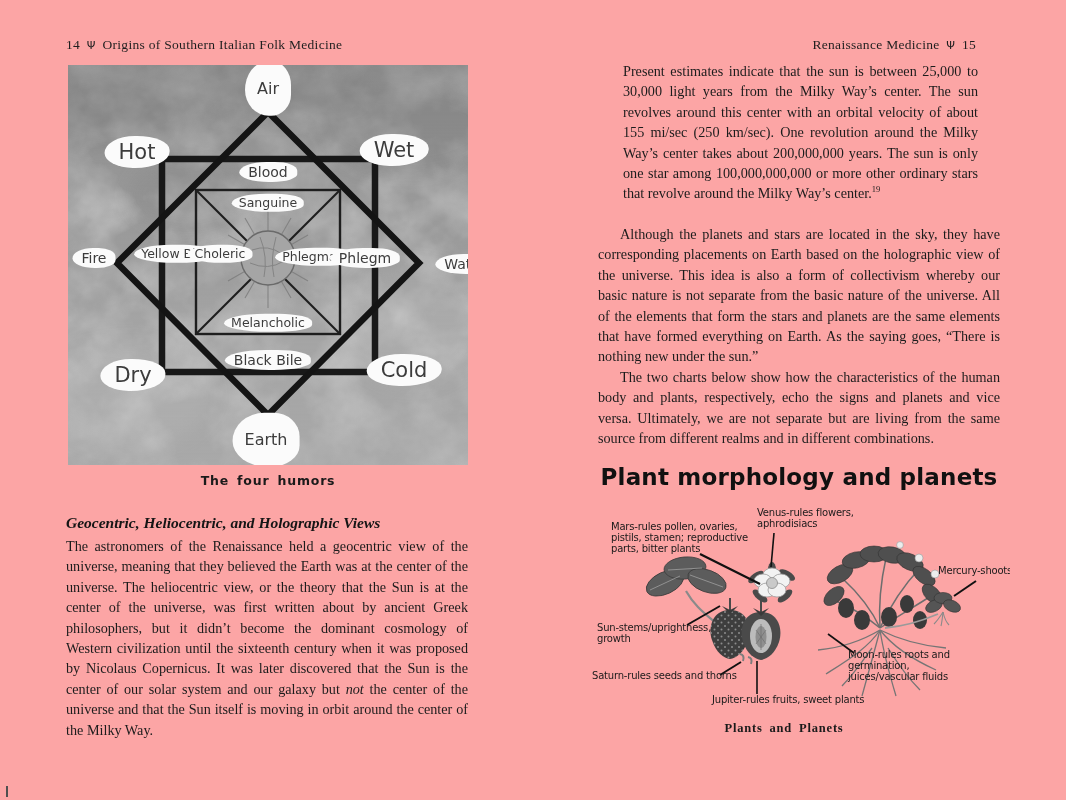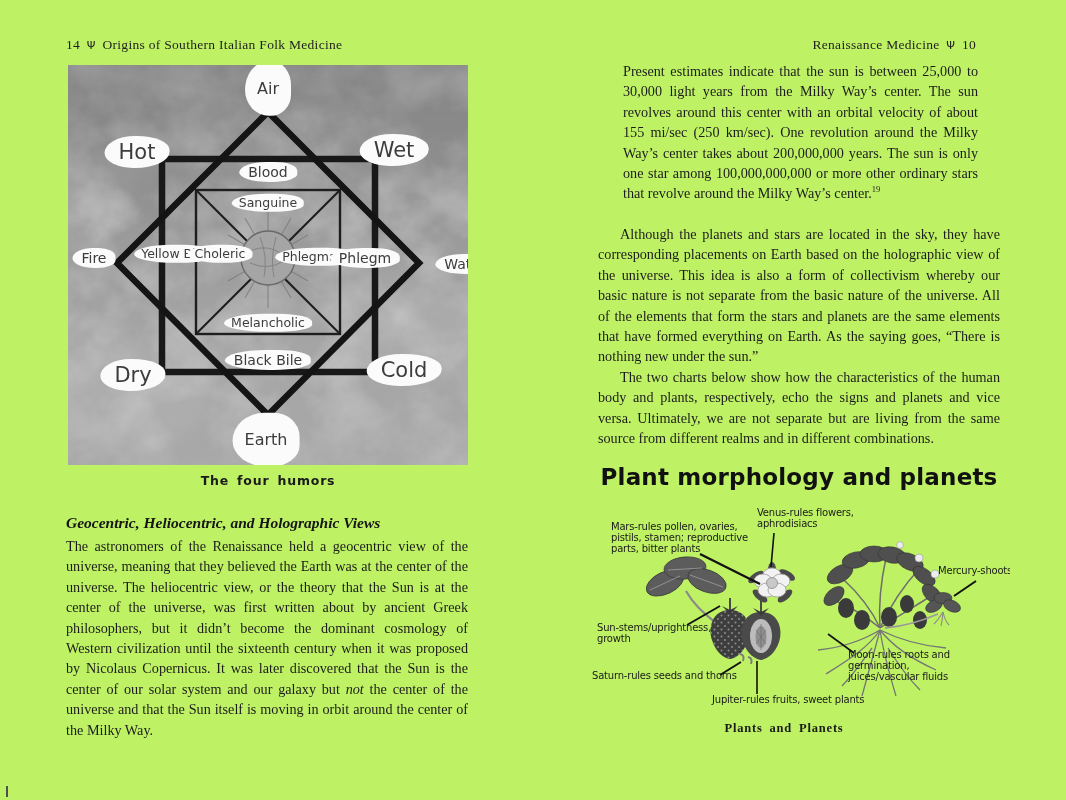--- a/index.html
+++ b/index.html
@@ -1,16 +1,16 @@
 <!DOCTYPE html>
 <html><head>
 <meta charset="utf-8">
 <style>
   html,body{margin:0;padding:0;background:#e8e8e8;}
-  .canvas{position:relative;width:1066px;height:800px;background:#bef264;overflow:hidden;
+  .canvas{position:relative;width:1066px;height:800px;background:#fca5a5;overflow:hidden;
           font-family:"Liberation Serif",serif;color:#1c1c1c;}
   .page{position:absolute;top:0;width:402px;height:800px;}
   .page-left{left:66px;}
   .page-right{left:598px;}
   .running-head{position:absolute;top:37px;left:0;width:100%;font-size:13.5px;letter-spacing:.3px;color:#1f1f1f;}
   .running-head .orn{font-family:"DejaVu Sans",sans-serif;font-size:11px;padding:0 3px;}
   .rh-right{text-align:right;padding-right:24px;box-sizing:border-box;}
 
   
   .humors-fig{position:absolute;left:2px;top:65px;width:400px;height:400px;overflow:hidden;}
@@ -146,21 +146,21 @@
     <h3 class="section-head" style="top:514px;">Geocentric, Heliocentric, and Holographic Views</h3>
 
     <p class="bodytext" style="top:536px;"><span>The astronomers of the Renaissance held a geocentric view of the universe, meaning that they believed the Earth was at the center of the universe. The heliocentric view, or the theory that the Sun is at the center of the universe, was first written about by ancient Greek philosophers, but it didn’t become the dominant cosmology of Western civilization until the sixteenth century when it was proposed by Nicolaus Copernicus. It was later discovered that the Sun is the center of our solar system and our galaxy but </span><i>not</i><span> the center of the universe and that the Sun itself is moving in orbit around the center of the Milky Way.</span></p>
   </div>
 
   <div class="page page-right">
 
     <div class="running-head rh-right">
       <span>Renaissance Medicine</span>
       <span class="orn">Ψ</span>
-      <span>10</span>
+      <span>15</span>
     </div>
 
     <p class="bodytext quoteblock" style="top:61px;"><span>Present estimates indicate that the sun is between 25,000 to 30,000 light years from the Milky Way’s center. The sun revolves around this center with an orbital velocity of about 155 mi/sec (250 km/sec). One revolution around the Milky Way’s center takes about 200,000,000 years. The sun is only one star among 100,000,000,000 or more other ordinary stars that revolve around the Milky Way’s center.</span><sup>19</sup></p>
 
     <p class="bodytext indent" style="top:224px;">Although the planets and stars are located in the sky, they have corresponding placements on Earth based on the holographic view of the universe. This idea is also a form of collectivism whereby our basic nature is not separate from the basic nature of the universe. All of the elements that form the stars and planets are the same elements that have formed everything on Earth. As the saying goes, “There is nothing new under the sun.”</p>
 
     <p class="bodytext indent" style="top:367px;">The two charts below show how the characteristics of the human body and plants, respectively, echo the signs and planets and vice versa. Ultimately, we are not separate but are living from the same source from different realms and in different combinations.</p>
 
     <h3 class="plant-head">Plant morphology and planets</h3>
 

